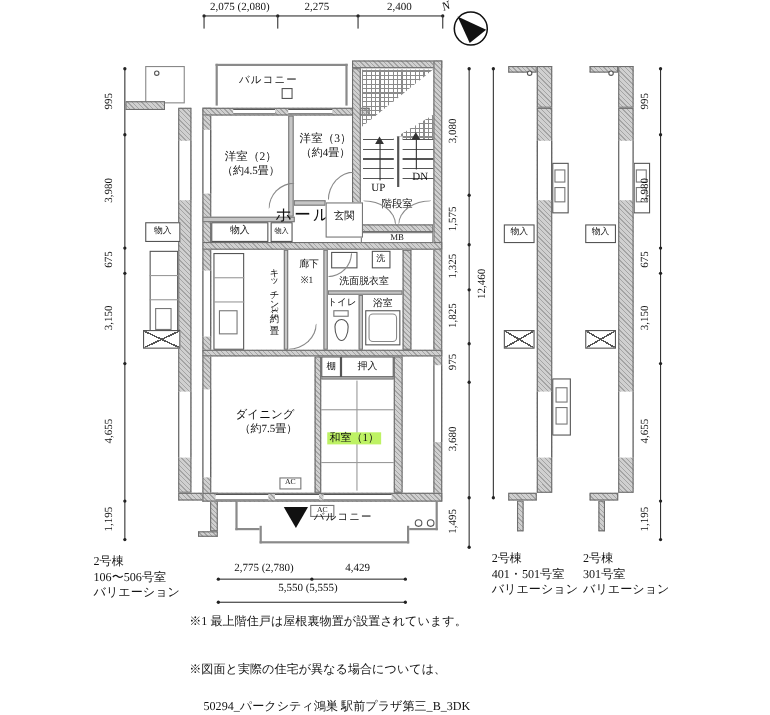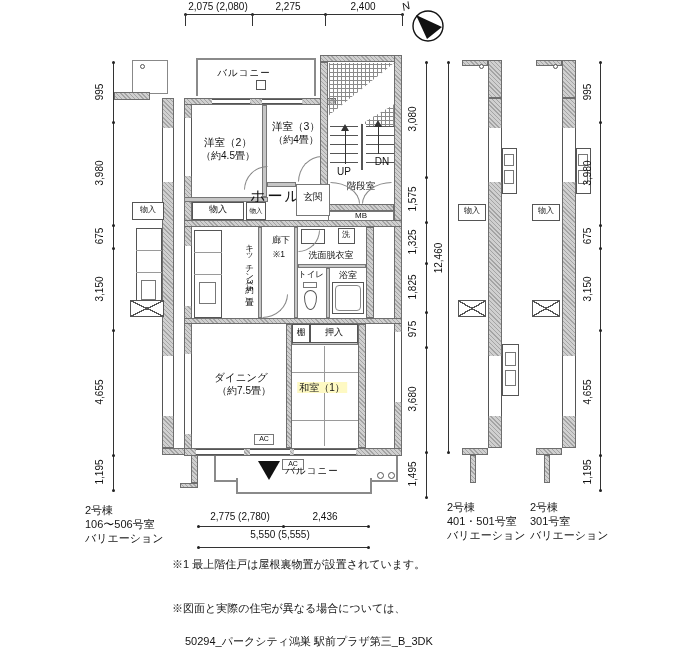--- a/index.html
+++ b/index.html
@@ -1,17 +1,17 @@
 <!DOCTYPE html>
 <html><head>
 <meta charset="utf-8">
 <style>
   html,body{margin:0;padding:0;background:#fff}
   #stage{position:relative;width:700px;height:650px;background:#fff;
-         font-family:Liberation Sans, sans-serif;overflow:hidden}
+         font-family:Liberation Serif, serif;overflow:hidden}
   .abs{position:absolute}
   
   .w{position:absolute;background:#c2c2c2;
      background-image:repeating-linear-gradient(45deg,#a4a4a4 0 1px,#d0d0d0 1px 3px);
      outline:1px solid #6e6e6e;outline-offset:-1px}
   .p{position:absolute;background:#c6c6c6;outline:1px solid #787878;outline-offset:-1px}
   .box{position:absolute;background:#fff;border:1px solid #555;box-sizing:border-box}
   .winh{position:absolute;background:#fff;border-top:1px solid #555;border-bottom:1px solid #555;box-sizing:border-box}
   .winv{position:absolute;background:#fff;border-left:1px solid #555;border-right:1px solid #555;box-sizing:border-box}
   .hatch{position:absolute;background-image:
@@ -183,21 +183,21 @@
   <div class="box" style="left:292px;top:324px;width:18px;height:19px"></div>
   <div class="lbl" style="left:301px;top:328px;font-size:8.5px">棚</div>
   <div class="box" style="left:310px;top:324px;width:48px;height:19px"></div>
   <div class="lbl" style="left:334px;top:328px;font-size:9px">押入</div>
 
   <div class="lbl" style="left:241px;top:372px;font-size:10.5px">ダイニング</div>
   <div class="lbl" style="left:244px;top:385px;font-size:10px">（約7.5畳）</div>
   <div class="thin" style="left:324px;top:346px;width:1px;height:100px"></div>
   <div class="thin" style="left:292px;top:372px;width:66px;height:1px"></div>
   <div class="thin" style="left:292px;top:420px;width:66px;height:1px"></div>
-  <div class="lbl" style="left:322px;top:382px;font-size:10px;background:#fef9c3;padding:0 2px">和室（1）</div>
+  <div class="lbl" style="left:322px;top:393px;font-size:10px;background:#bef264;padding:0 2px">和室（1）</div>
 
   <div class="box" style="left:254px;top:434px;width:20px;height:11px;border-color:#777"></div>
   <div class="lbl" style="left:264px;top:435px;font-size:7px">AC</div>
   <div class="abs" style="left:214px;top:456px;width:184px;height:26px;border:2px solid #8a8a8a;border-top:none;box-sizing:border-box"></div>
   <div class="abs" style="left:236px;top:478px;width:136px;height:16px;border:2px solid #8a8a8a;border-top:none;background:#fff;box-sizing:border-box"></div>
   <div class="tri-dn" style="left:258px;top:461px"></div>
   <div class="box" style="left:282px;top:459px;width:22px;height:11px;border-color:#777"></div>
   <div class="lbl" style="left:293px;top:460px;font-size:7px">AC</div>
   <div class="lbl" style="left:312px;top:466px;font-size:9.5px;letter-spacing:1px">バルコニー</div>
   <div class="circ" style="left:377px;top:472px;width:7px;height:7px"></div>
@@ -266,21 +266,21 @@
   <div class="tick" style="left:599px;top:454px"></div>
   <div class="tick" style="left:599px;top:489px"></div>
   <div class="vlbl" style="left:587px;top:92px">995</div>
   <div class="vlbl" style="left:587px;top:173px">3,980</div>
   <div class="vlbl" style="left:587px;top:236px">675</div>
   <div class="vlbl" style="left:587px;top:289px">3,150</div>
   <div class="vlbl" style="left:587px;top:392px">4,655</div>
   <div class="vlbl" style="left:587px;top:472px">1,195</div>
 
   <div class="dimlbl" style="left:240px;top:511px">2,775 (2,780)</div>
-  <div class="dimlbl" style="left:325px;top:511px">2,436</div>
+  <div class="dimlbl" style="left:325px;top:511px">4,429</div>
   <div class="dline" style="left:198px;top:526px;width:170px;height:1px"></div>
   <div class="tick" style="left:197px;top:525px"></div>
   <div class="tick" style="left:282px;top:525px"></div>
   <div class="tick" style="left:367px;top:525px"></div>
   <div class="dimlbl" style="left:280px;top:529px">5,550 (5,555)</div>
   <div class="dline" style="left:198px;top:547px;width:170px;height:1px"></div>
   <div class="tick" style="left:197px;top:546px"></div>
   <div class="tick" style="left:367px;top:546px"></div>
 
   <div class="cap" style="left:85px;top:503px">2号棟</div>

